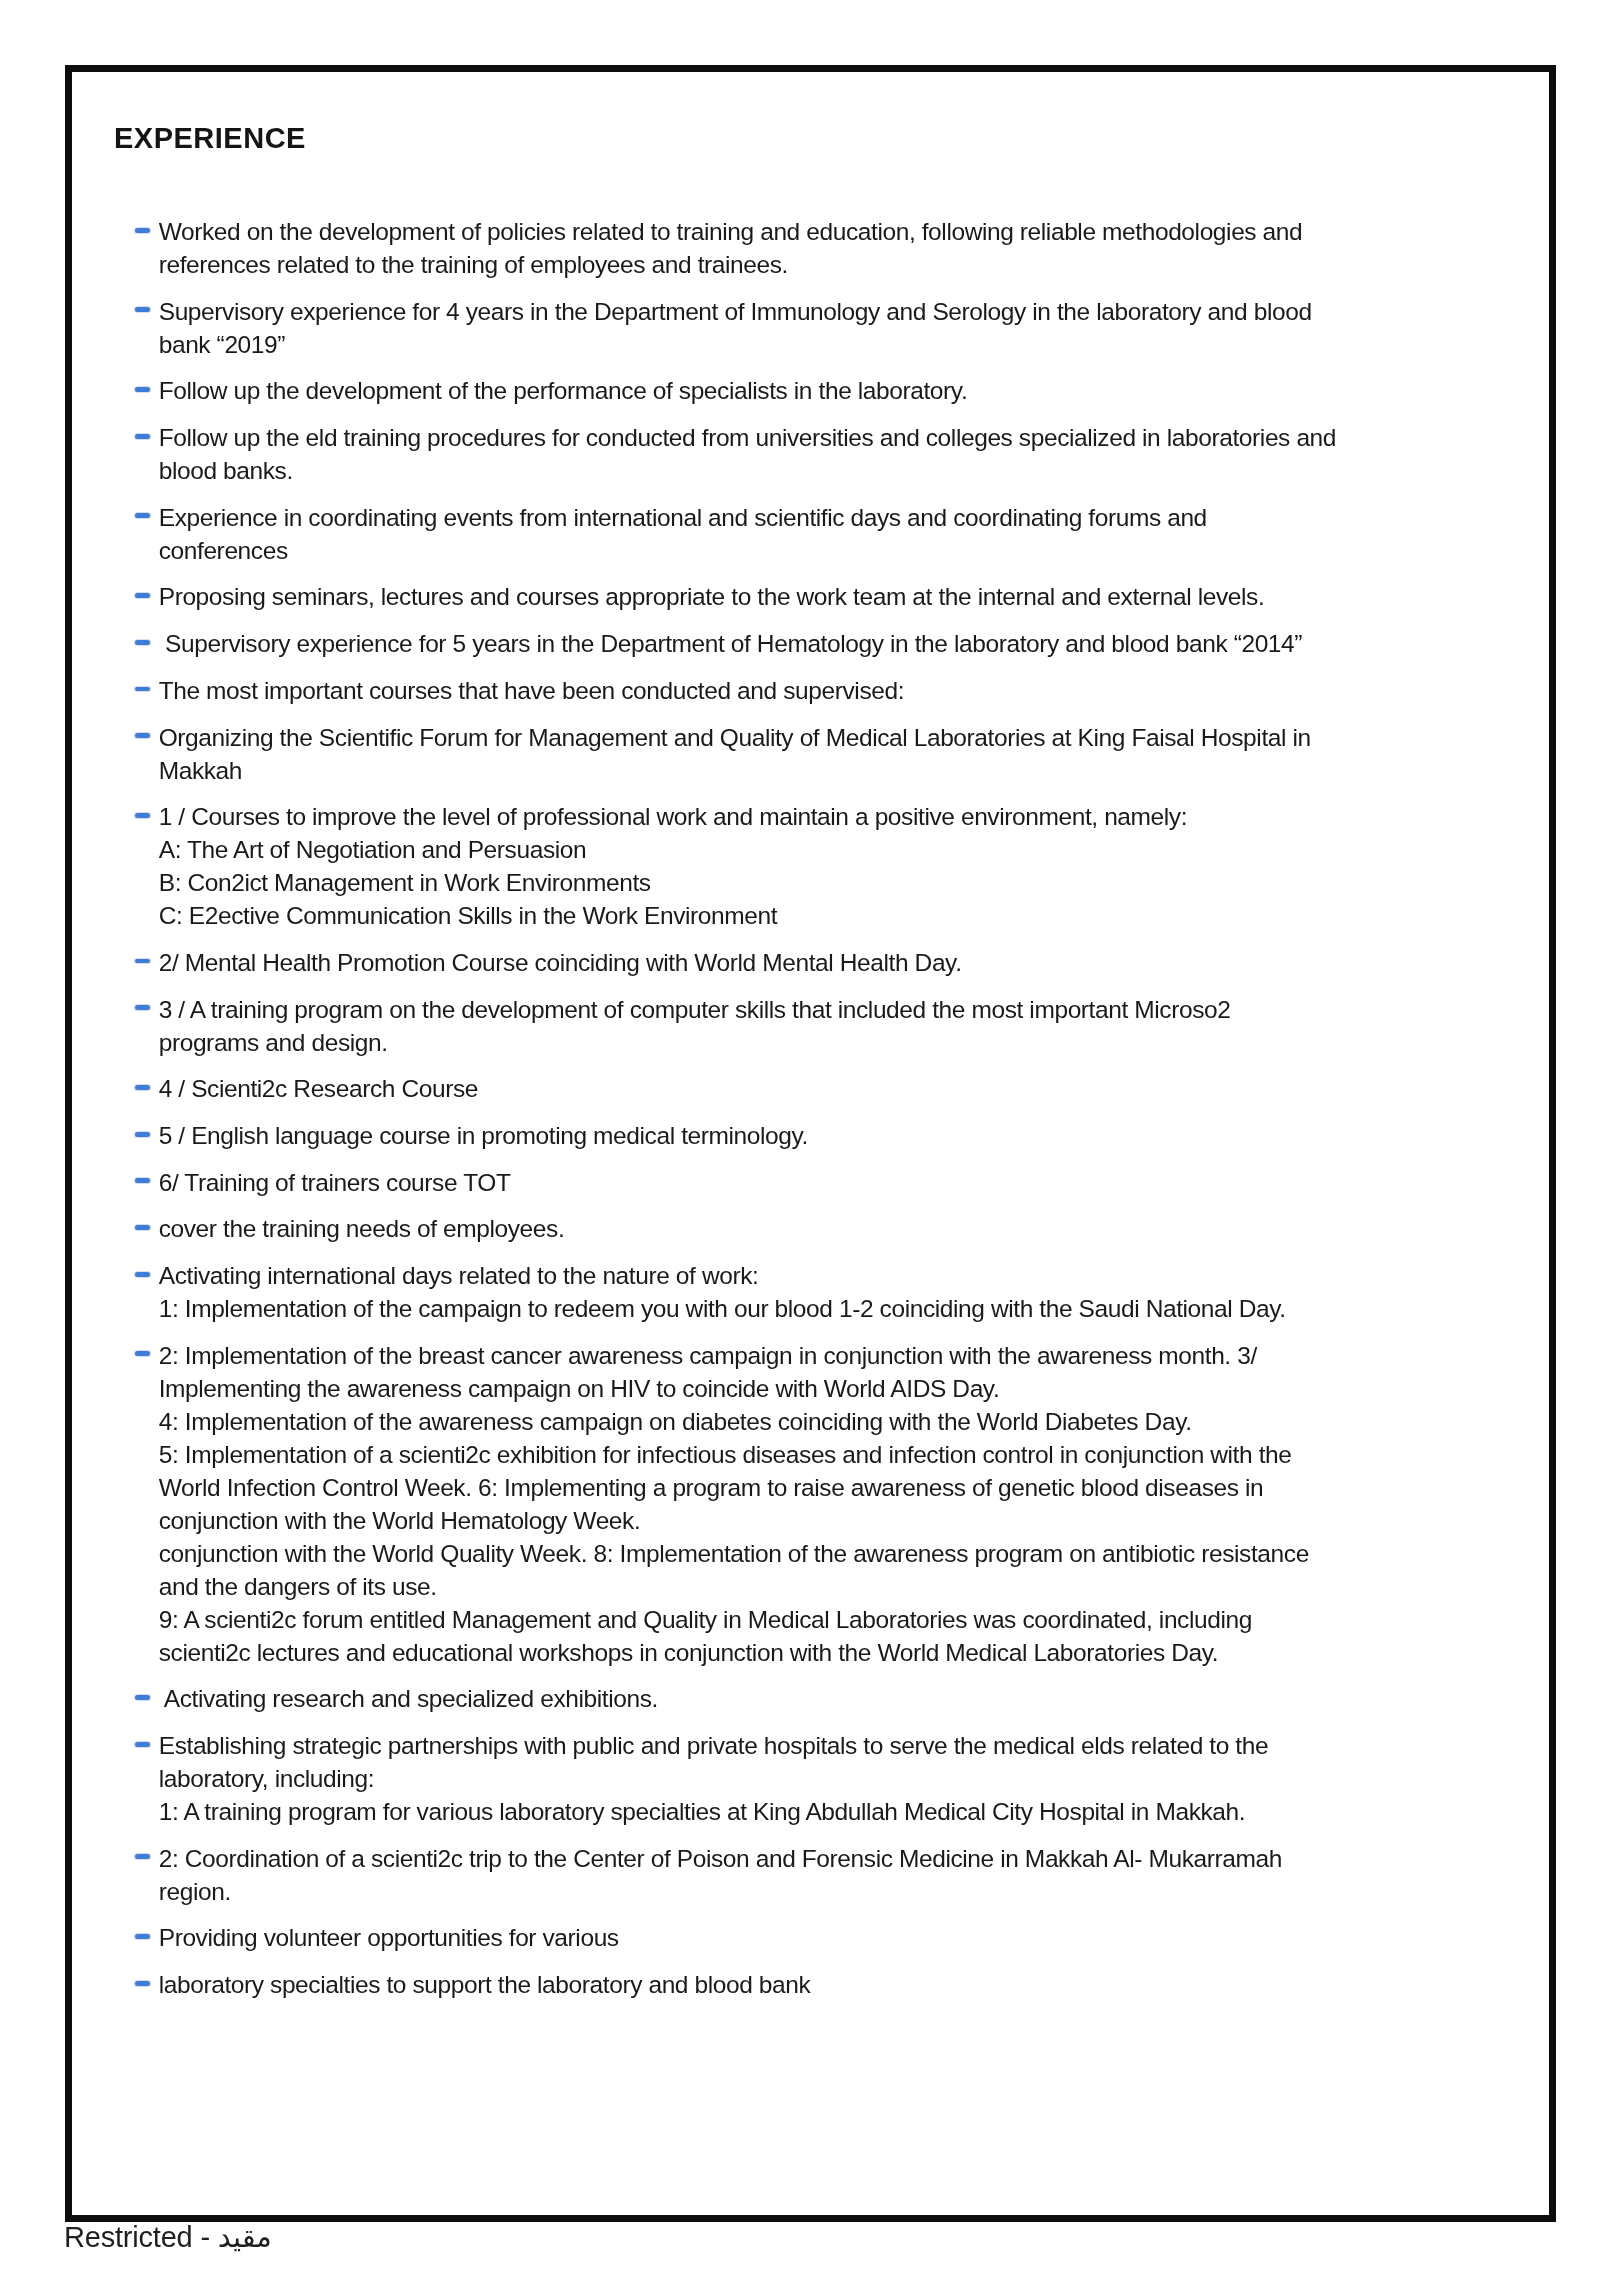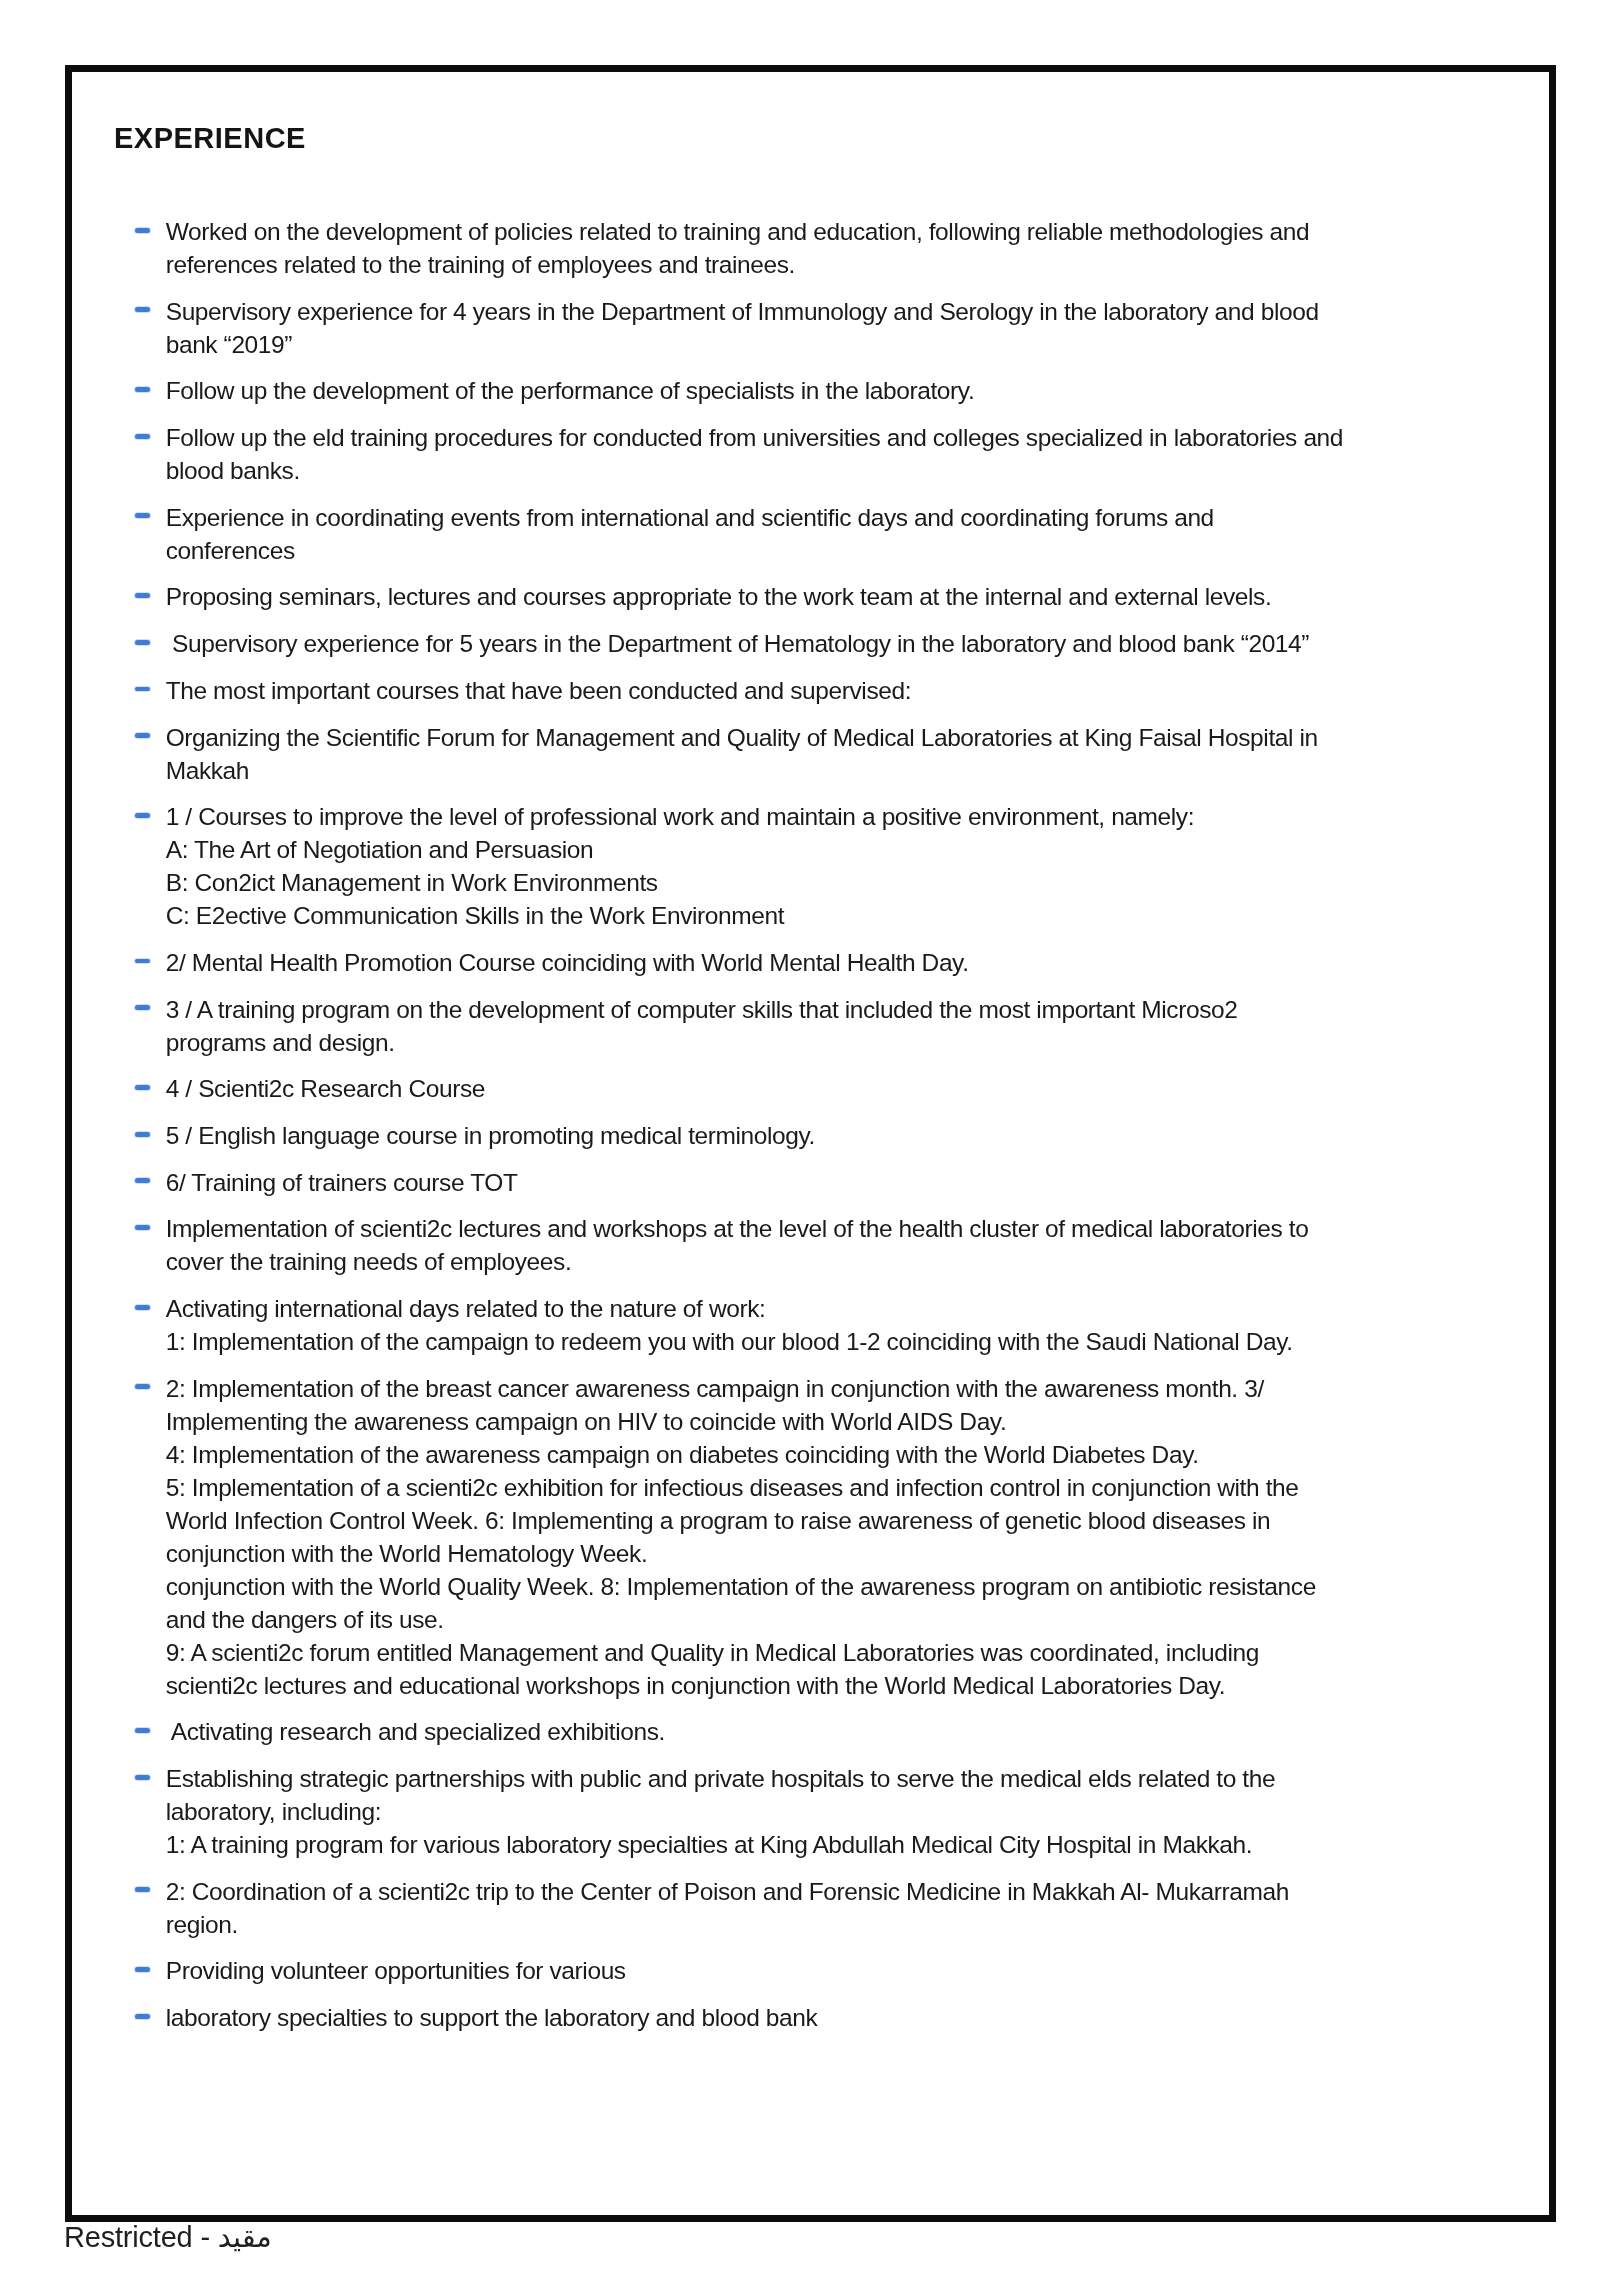--- a/index.html
+++ b/index.html
@@ -45,21 +45,21 @@
   .bullet {
     flex: none;
     width: 14.7px;
     height: 4.9px;
     margin-top: 12.7px;
     border-radius: 2.5px;
     background: #3e7cd6;
     box-shadow: 0 0 0 1px rgba(62,124,214,0.25);
   }
   .lines {
-    margin-left: 16px;
+    margin-left: 9px;
   }
   .line {
     font-size: 24.5px;
     line-height: 33px;
     letter-spacing: -0.4px;
     white-space: pre;
     color: #1a1a1a;
   }
   .footer {
     position: absolute;
@@ -188,21 +188,20 @@
   <div class="item">
     <span class="bullet" style="background: rgb(62, 124, 214);"></span>
     <div class="lines">
             <div class="line">6/ Training of trainers course TOT</div>
           </div>
   </div>
 
   <div class="item">
     <span class="bullet" style="background: rgb(62, 124, 214);"></span>
     <div class="lines">
-            <div class="line">Implementation of scienti2c lectures and workshops at the level of the health cluster of medical laboratories to</div>
             <div class="line">cover the training needs of employees.</div>
           </div>
   </div>
 
   <div class="item">
     <span class="bullet" style="background: rgb(62, 124, 214);"></span>
     <div class="lines">
             <div class="line">Activating international days related to the nature of work:</div>
             <div class="line">1: Implementation of the campaign to redeem you with our blood 1-2 coinciding with the Saudi National Day.</div>
           </div>

